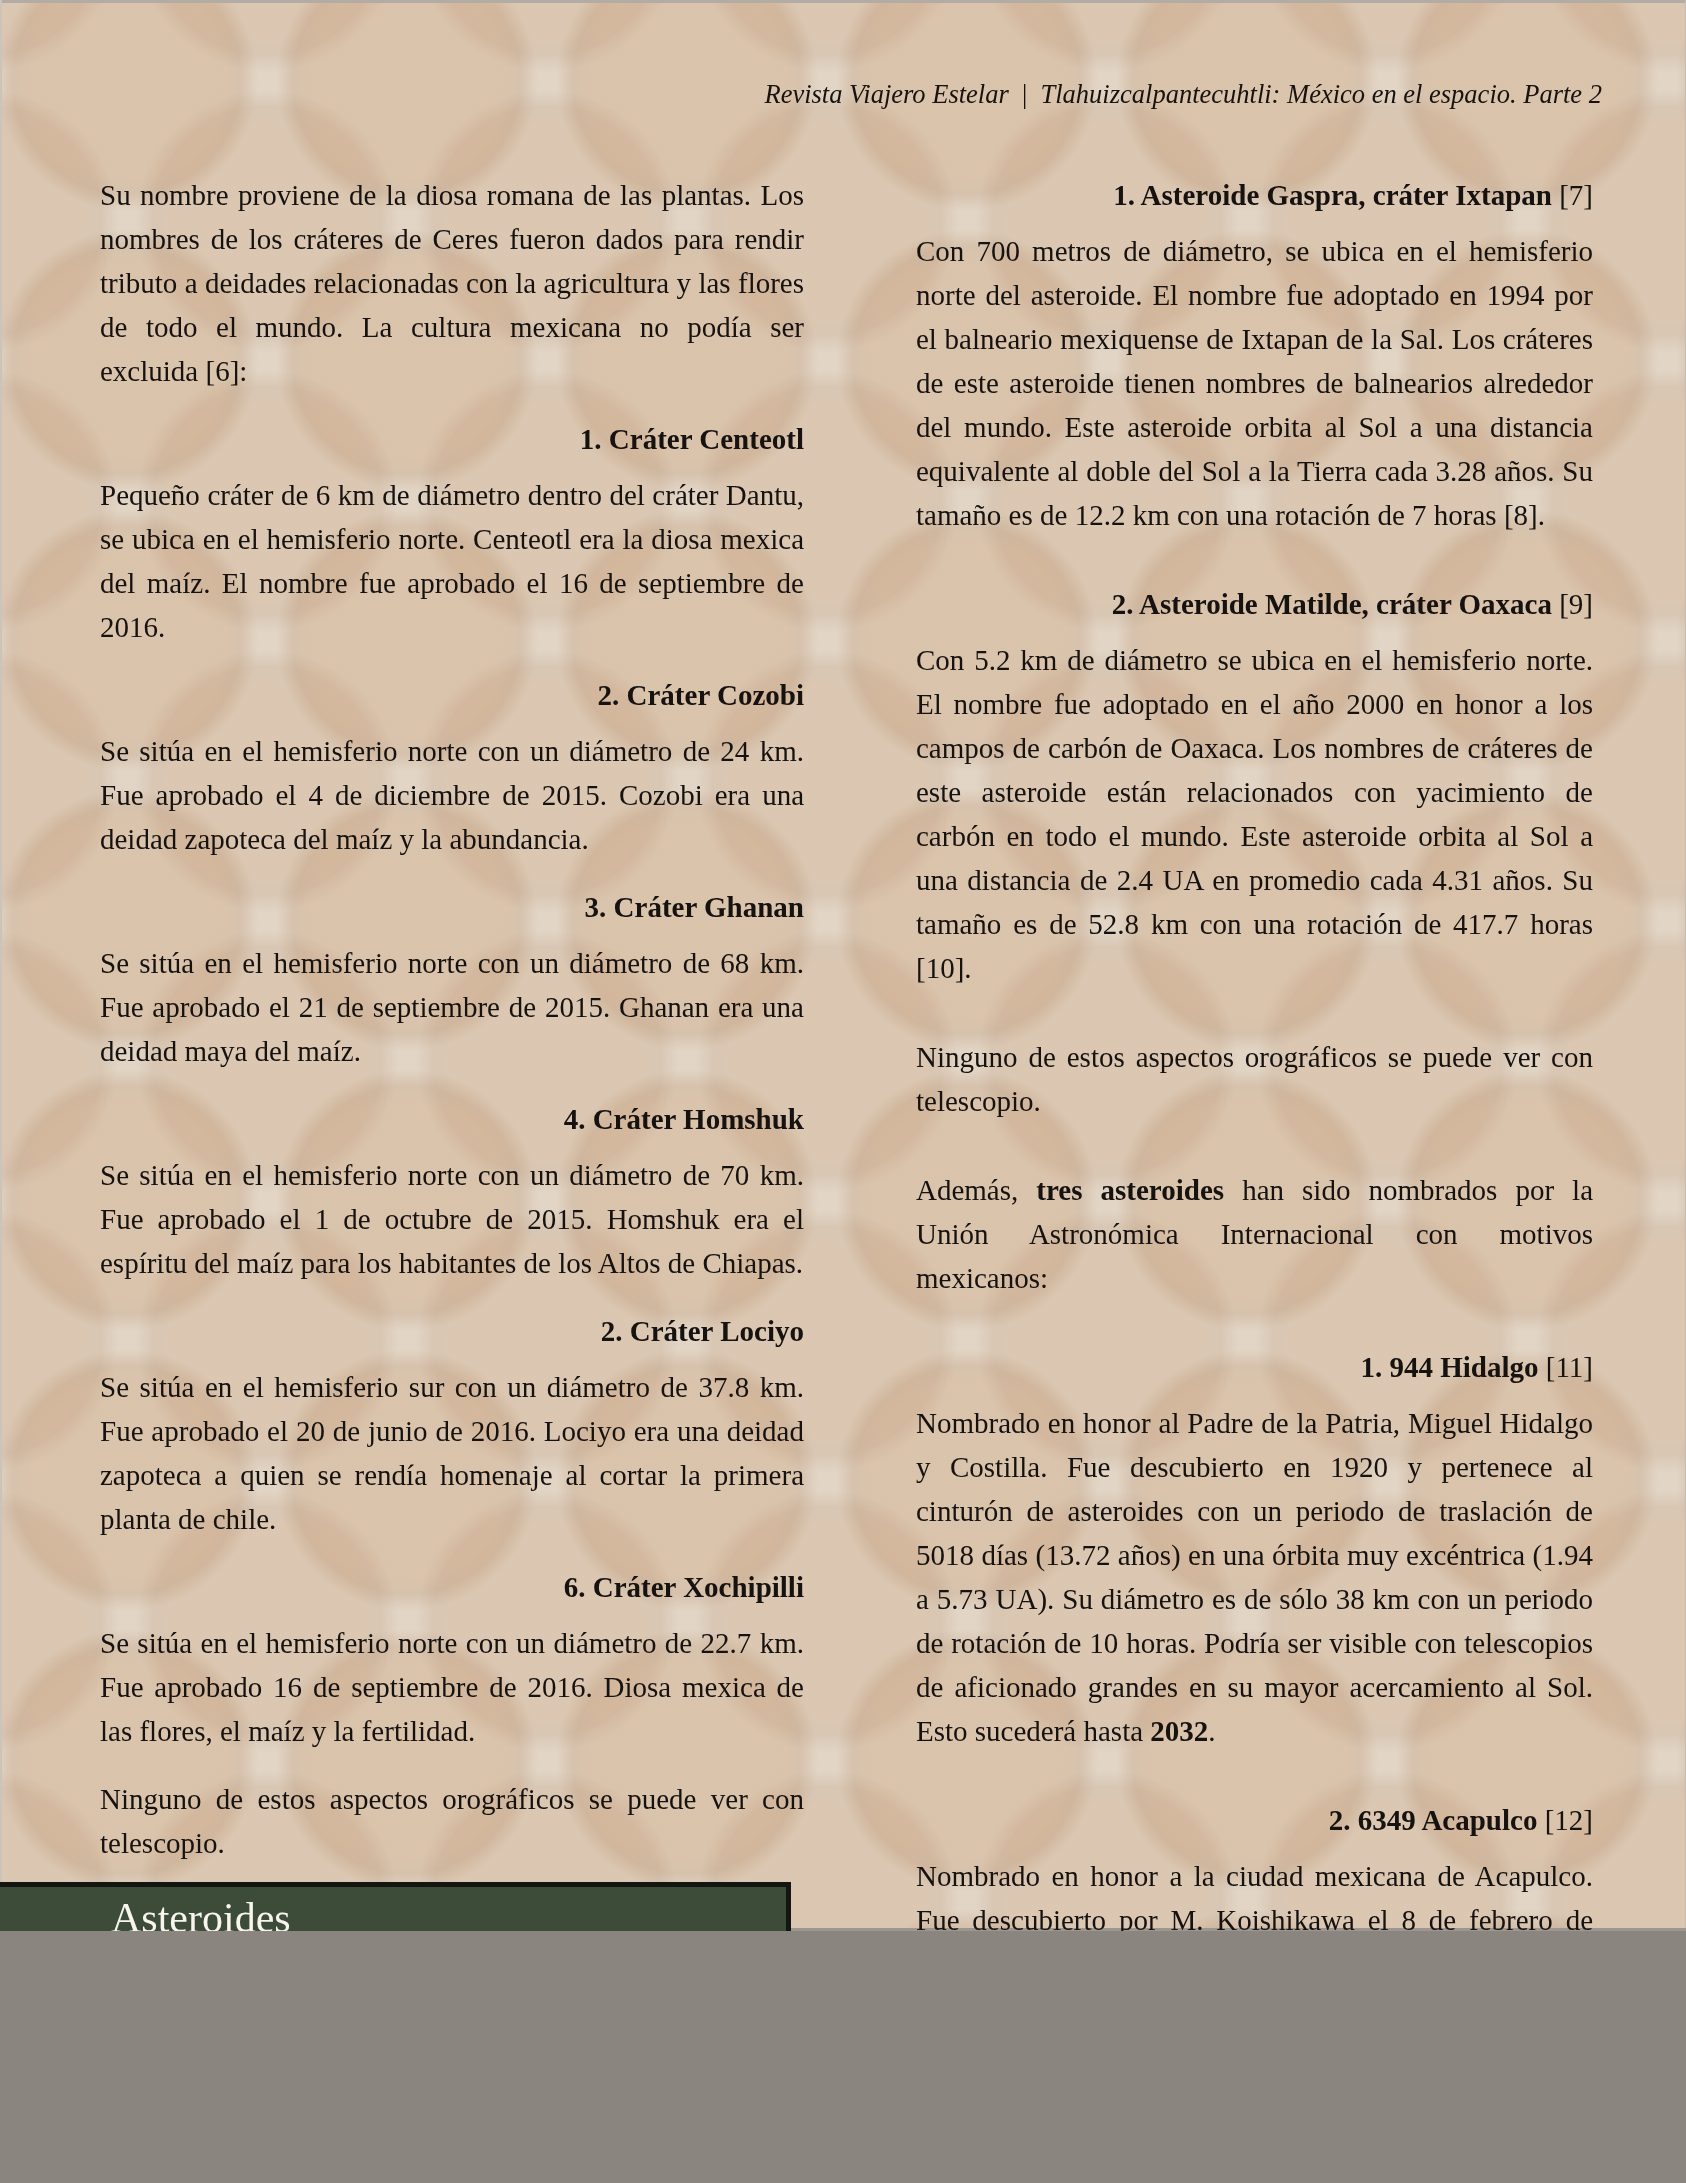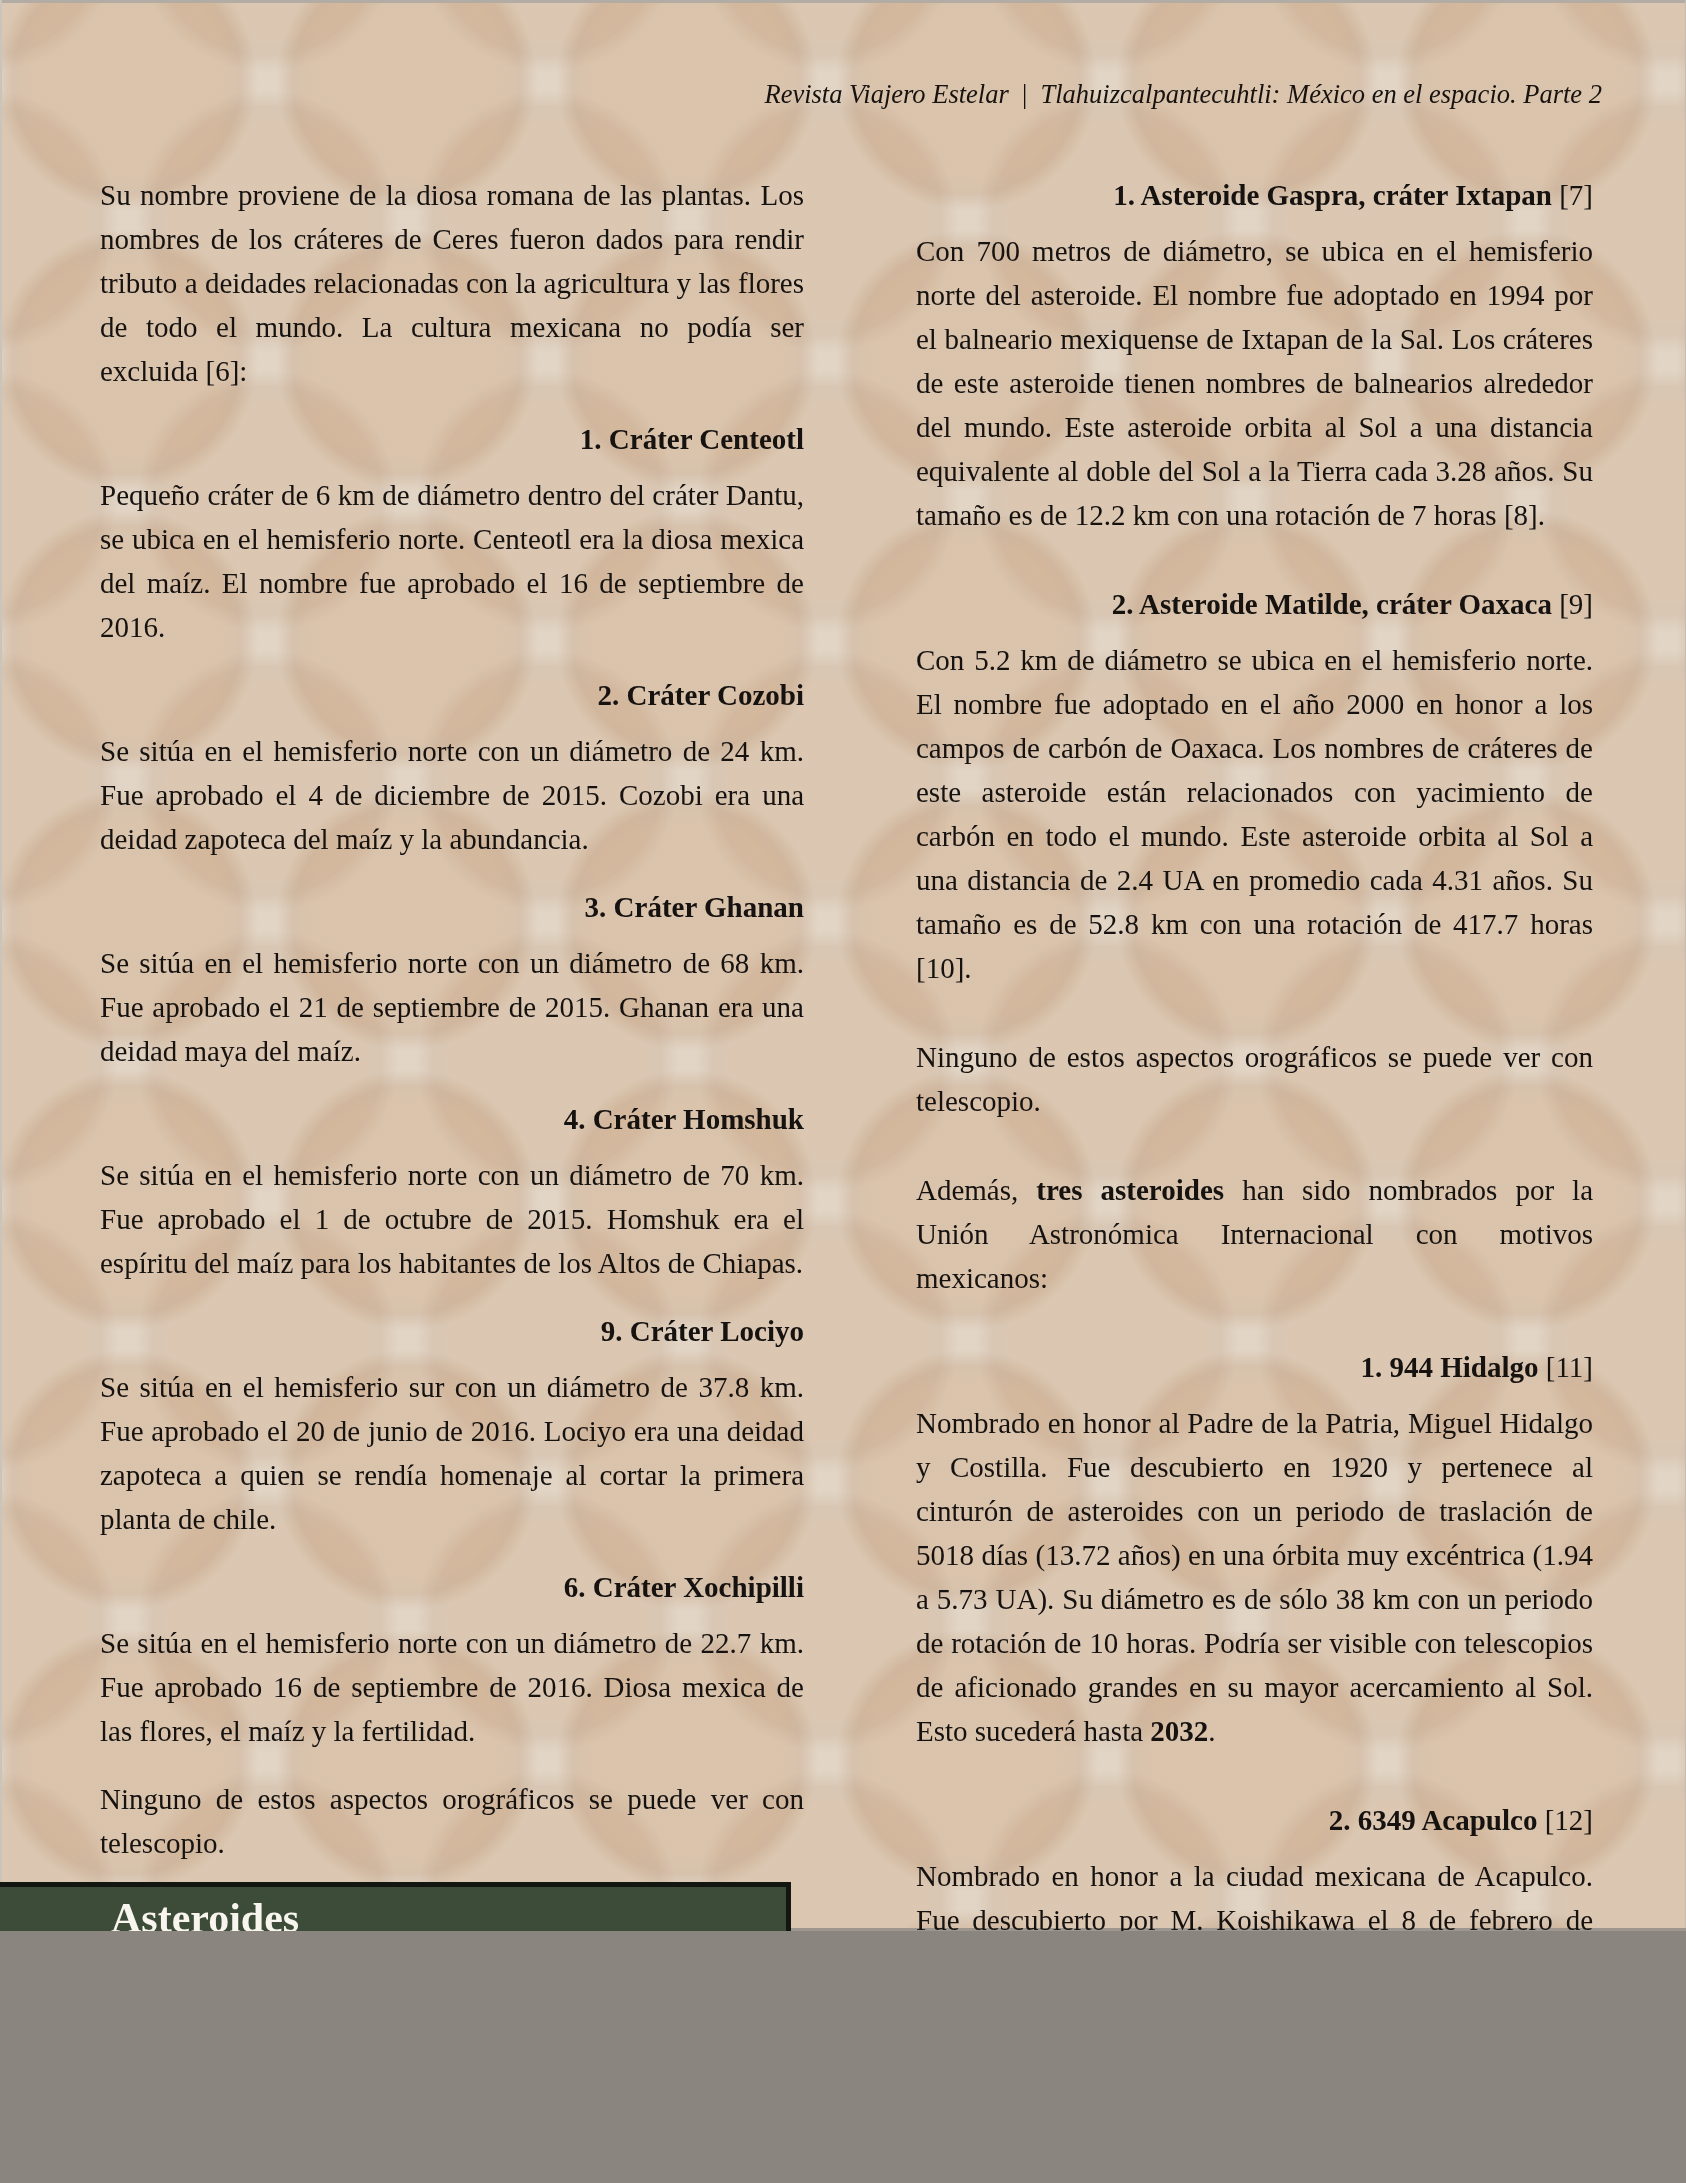--- a/index.html
+++ b/index.html
@@ -47,21 +47,21 @@
     box-sizing:border-box;
     margin:17px 0 22.5px -88px;
     width:791px;
     background:#3d4b39;
     border-top:5.3px solid #121510;
     border-bottom:5.3px solid #121510;
     border-right:5.3px solid #121510;
     padding:5.3px 0 9.3px 111px;
   }
   .banner .banner-text {
-    color:#f7f5ee; font-weight:bold; font-size:42px; line-height:52px;
+    color:#f7f5ee; font-weight:normal; font-size:42px; line-height:52px;
   }
 
   .footer-line {
     position:absolute; left:99px; top:2114px;
     font-size:26px; line-height:37px; color:#2d3a8e; white-space:nowrap;
   }
   .footer-line .sep { padding:0 14.6px; }
 </style>
 </head>
 <body>
@@ -95,21 +95,21 @@
       <div class="head">3. Cráter Ghanan</div>
       <p class="body">Se sitúa en el hemisferio norte con un diámetro de 68 km. Fue aprobado el 21 de septiembre de 2015. Ghanan era una deidad maya del maíz.</p>
     </div>
 
     <div class="block">
       <div class="head">4. Cráter Homshuk</div>
       <p class="body">Se sitúa en el hemisferio norte con un diámetro de 70 km. Fue aprobado el 1 de octubre de 2015. Homshuk era el espíritu del maíz para los habitantes de los Altos de Chiapas.</p>
     </div>
 
     <div class="block">
-      <div class="head">9. Cráter Lociyo</div>
+      <div class="head">2. Cráter Lociyo</div>
       <p class="body">Se sitúa en el hemisferio sur con un diámetro de 37.8 km. Fue aprobado el 20 de junio de 2016. Lociyo era una deidad zapoteca a quien se rendía homenaje al cortar la primera planta de chile.</p>
     </div>
 
     <div class="block">
       <div class="head">6. Cráter Xochipilli</div>
       <p class="body">Se sitúa en el hemisferio norte con un diámetro de 22.7 km. Fue aprobado 16 de septiembre de 2016. Diosa mexica de las flores, el maíz y la fertilidad.</p>
     </div>
 
     <p class="body block">Ninguno de estos aspectos orográficos se puede ver con telescopio.</p>
 

